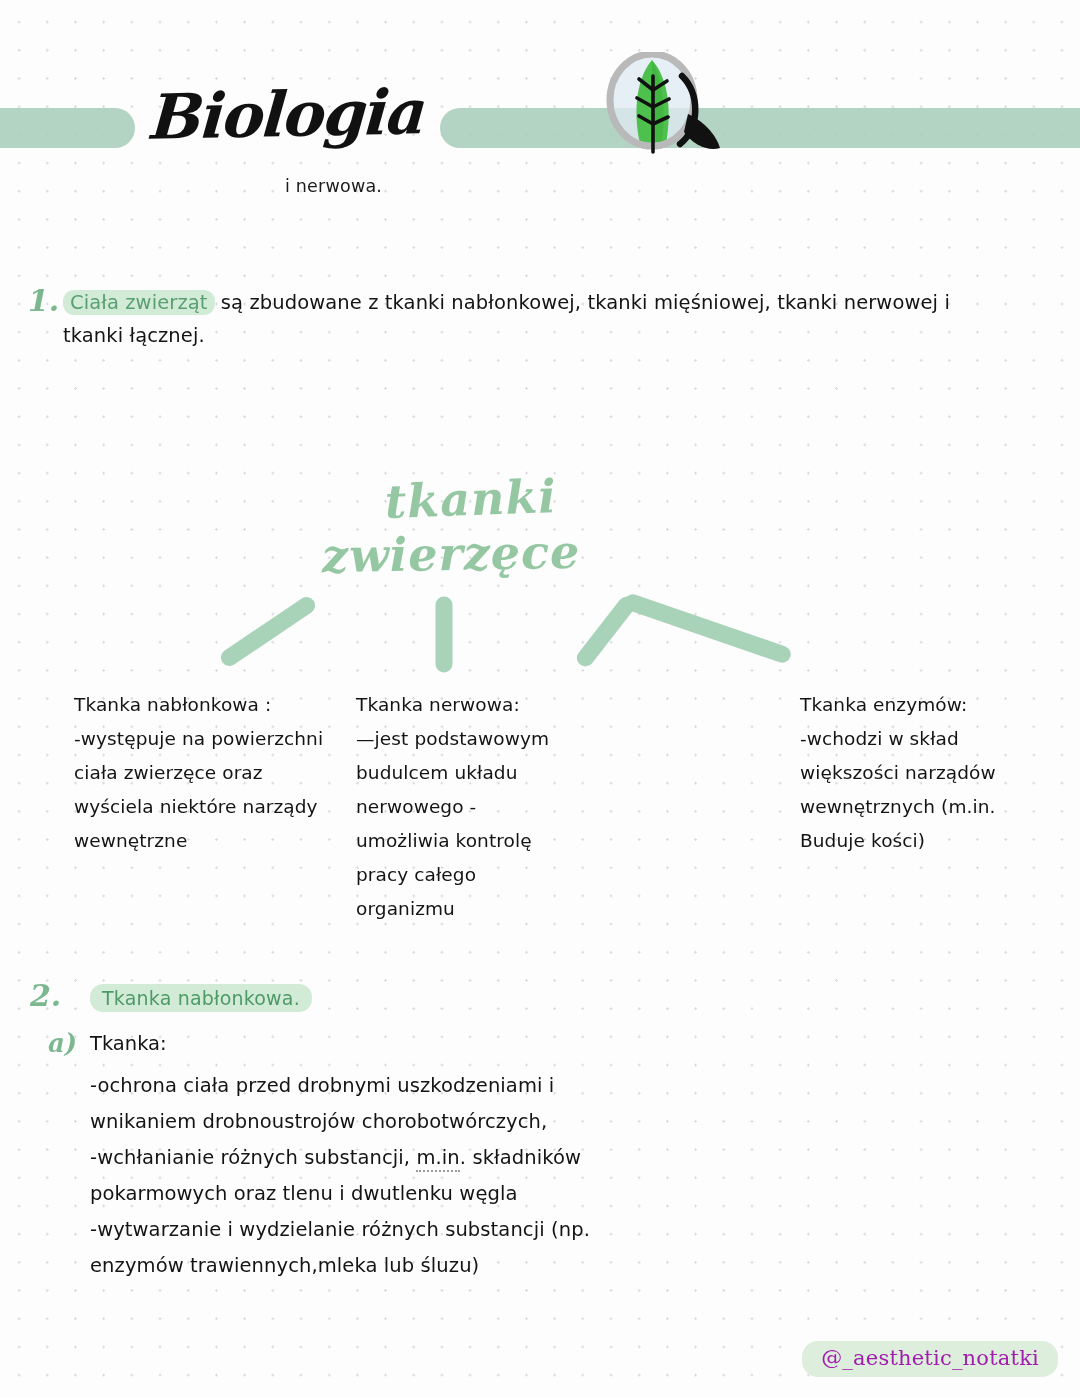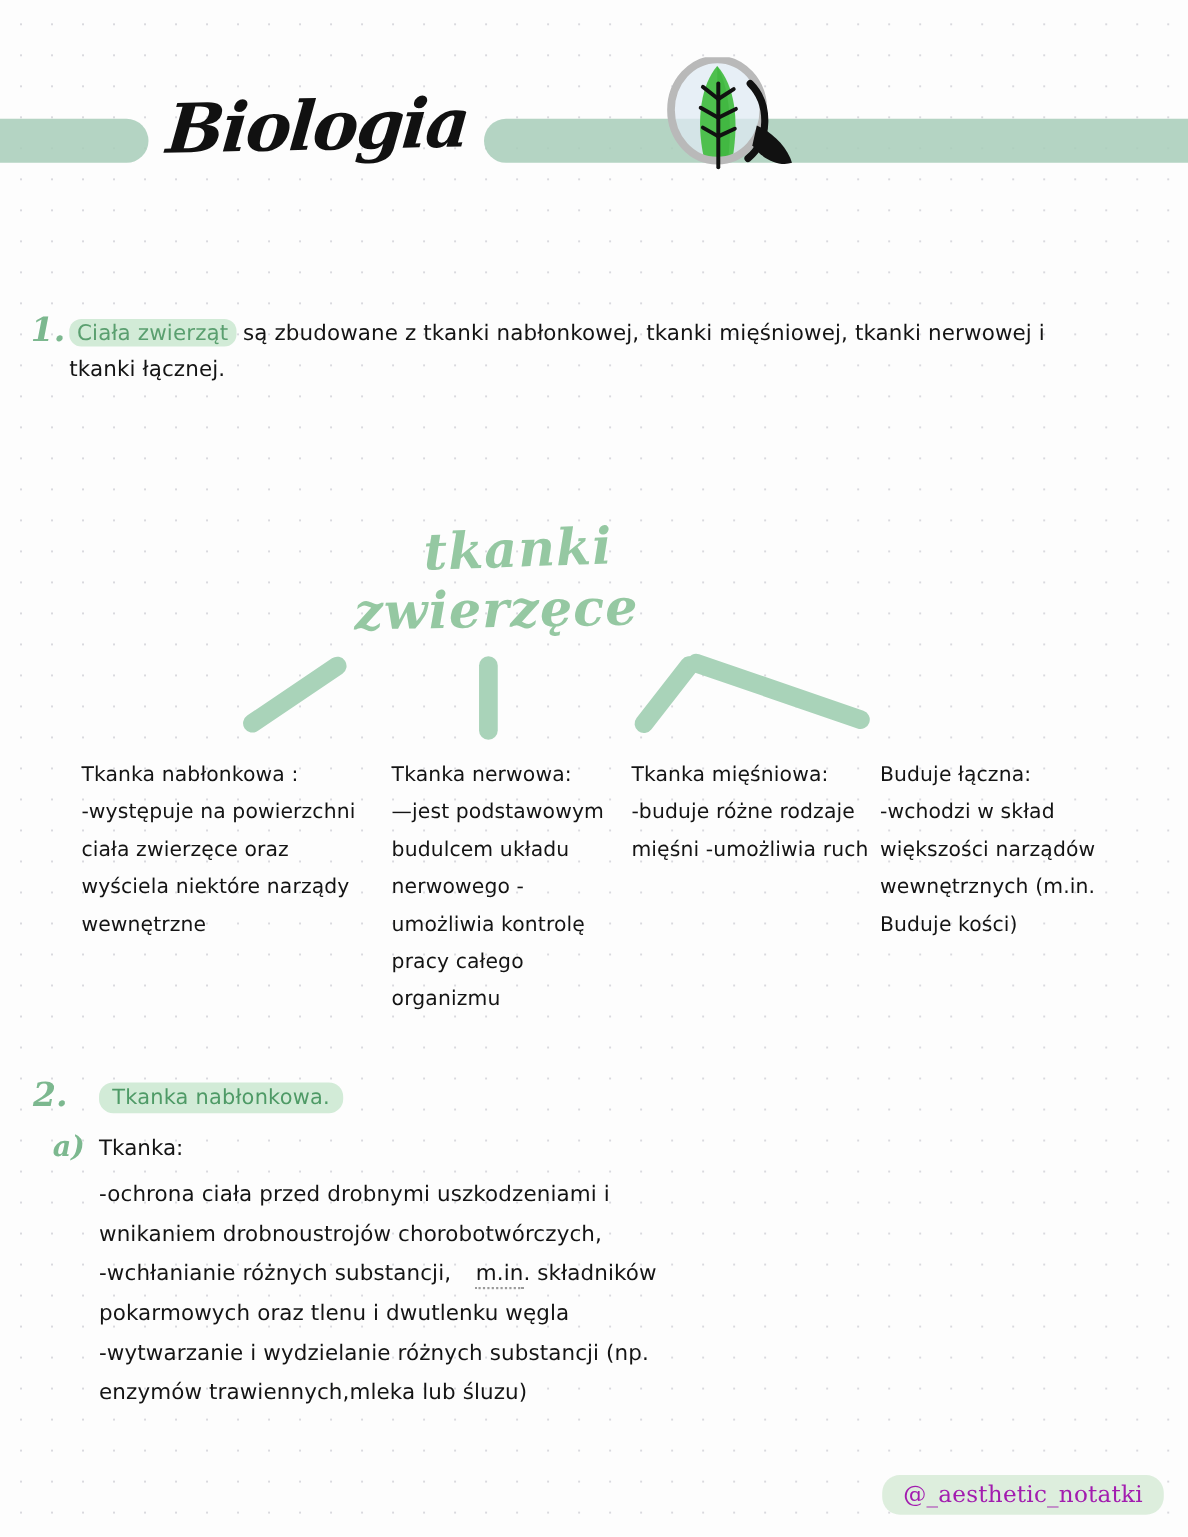--- a/index.html
+++ b/index.html
@@ -152,21 +152,20 @@
     font-size: 19.5px;
     line-height: 36px;
     color: #141414;
     letter-spacing: .1px;
     white-space: pre-line;
   }
 
   .spell {
     border-bottom: 2px dotted #9a9a9a;
     padding-bottom: 1px;
-    margin-left: 16px;
   }
 
   
   .footer {
     position: absolute;
     right: 22px; bottom: 20px;
     background: #ddeedd;
     border-radius: 16px;
     padding: 5px 19px 7px;
     font-family: "DejaVu Serif", serif;
@@ -200,40 +199,40 @@
         <path d="M57 72 L43 64"></path>
         <path d="M57 72 L72 65"></path>
       </g>
       <path d="M30 22 C8 42 10 78 34 94" stroke="#111" stroke-width="6" fill="none" stroke-linecap="round" opacity="0"></path>
       <path d="M86 24 C104 42 104 76 84 92" stroke="#111" stroke-width="6.5" fill="none" stroke-linecap="round"></path>
       <path d="M92 62 C106 68 120 82 124 96 C112 100 96 92 88 80 Z" fill="#111"></path>
     </svg>
   </div>
 
   <div class="hdr-sub">
+    <div>i nerwowa.</div>
   </div>
 
   <div class="num num-1">1.</div>
   <div class="para p1"><span class="hl">Ciała zwierząt</span><span> są zbudowane z tkanki nabłonkowej, tkanki mięśniowej, tkanki nerwowej i tkanki łącznej.</span></div>
 
   <div class="script script-1">tkanki</div>
   <div class="script script-2">zwierzęce</div>
 
   <div class="stroke s1"></div>
   <div class="stroke s2"></div>
   <div class="stroke s3"></div>
   <div class="stroke s4"></div>
 
   <div class="col c1"><span>Tkanka nabłonkowa :</span><br><span>-występuje na powierzchni ciała zwierzęce oraz wyściela niektóre narządy wewnętrzne</span></div>
 
   <div class="col c2"><span>Tkanka nerwowa:</span><br><span>—jest podstawowym budulcem układu nerwowego -umożliwia kontrolę pracy całego organizmu</span></div>
 
-  <div class="col c3"><span>Tkanka mięśniowa:</span><br><span>-buduje różne rodzaje mięśni -umożliwia ruch</span></div>
-
-  <div class="col c4"><span>Buduje łączna:</span><br><span>-wchodzi w skład większości narządów wewnętrznych (m.in. Buduje kości)</span></div>
+
+  <div class="col c4"><span>Tkanka enzymów:</span><br><span>-wchodzi w skład większości narządów wewnętrznych (m.in. Buduje kości)</span></div>
 
   <div class="num num-2">2.</div>
   <div class="hl2">Tkanka nabłonkowa.</div>
   <div class="num num-a">a)</div>
   <div class="funkcje">Tkanka:</div>
 
   <div class="body-list"><span>-ochrona ciała przed drobnymi uszkodzeniami i wnikaniem drobnoustrojów chorobotwórczych,
 -wchłanianie różnych substancji, </span><span class="spell">m.in</span><span>. składników pokarmowych oraz tlenu i dwutlenku węgla
 -wytwarzanie i wydzielanie różnych substancji (np. enzymów trawiennych,mleka lub śluzu)</span></div>
 

